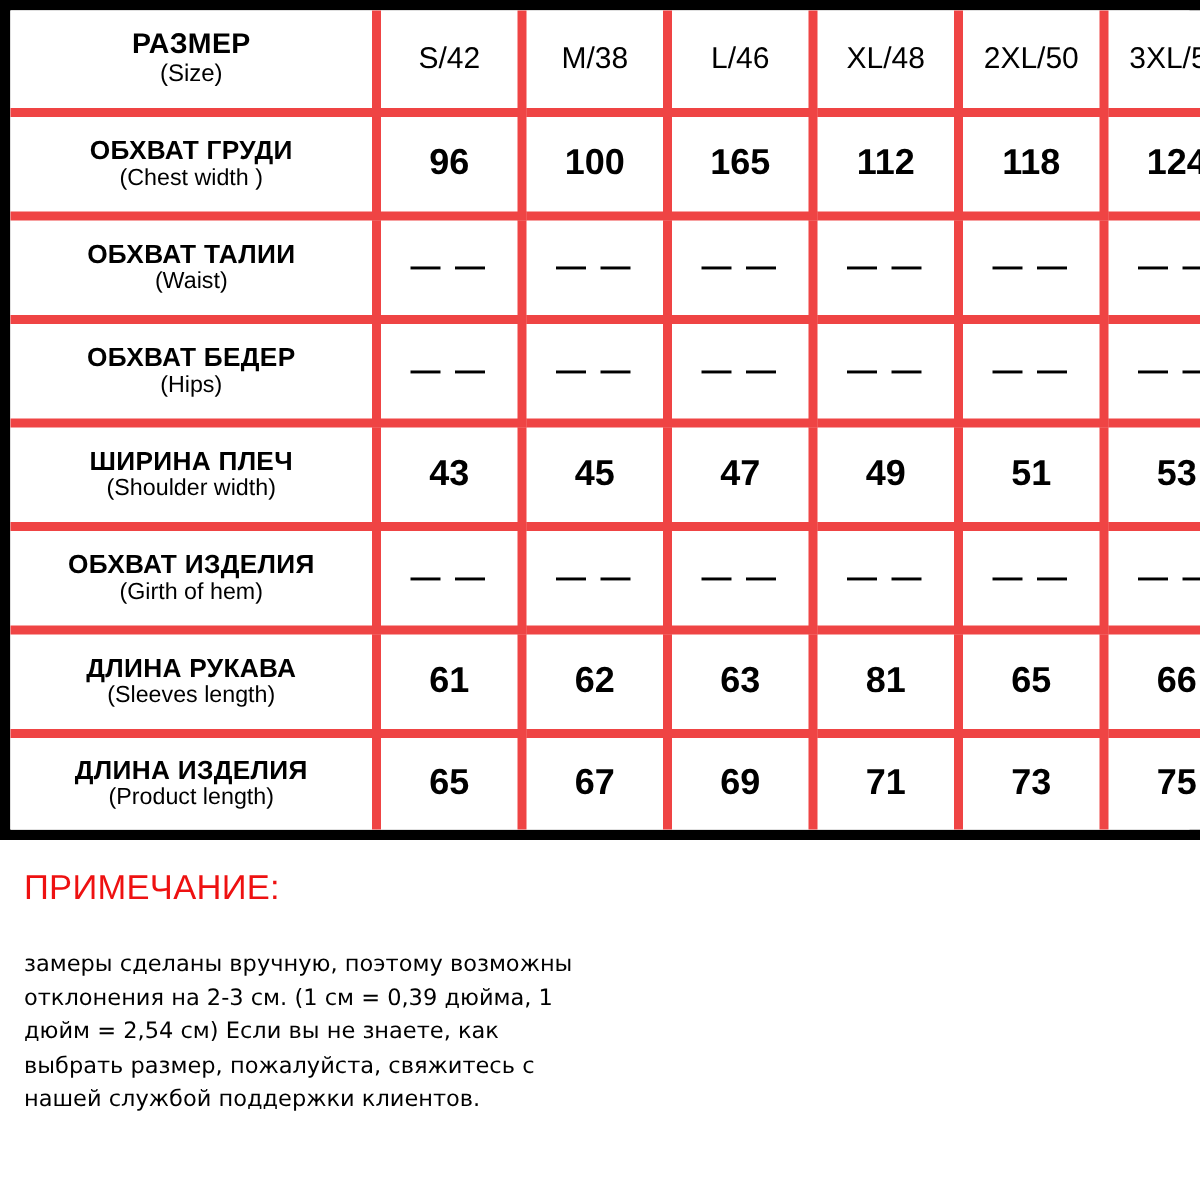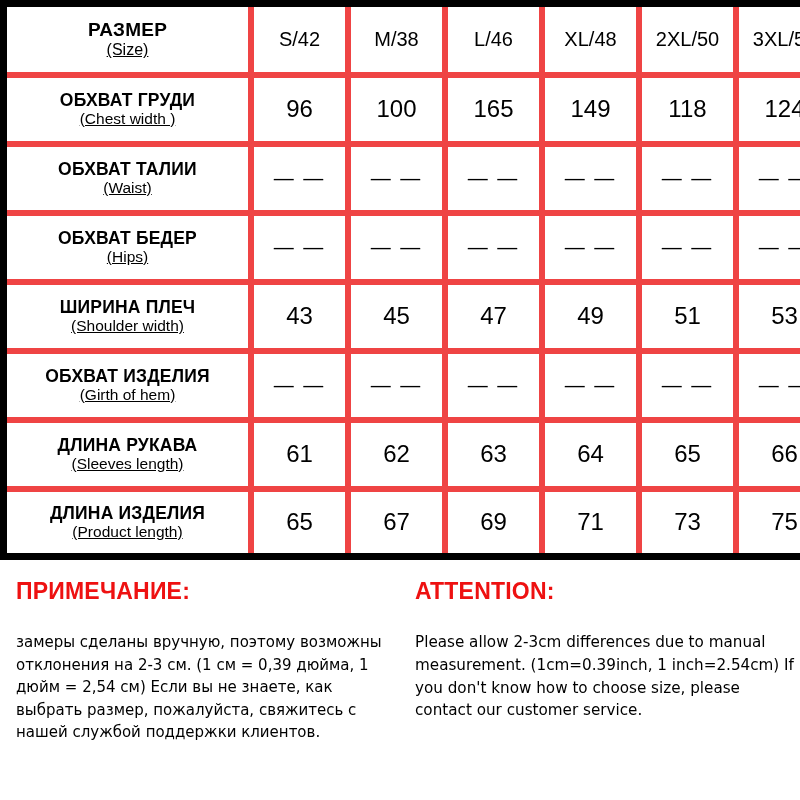--- a/index.html
+++ b/index.html
@@ -71,36 +71,35 @@
     font-size: 17.5px;
     letter-spacing: 0.2px;
     white-space: nowrap;
   }
   .label-en {
     display: block;
     font-weight: normal;
     font-size: 15.5px;
     margin-top: 1px;
     white-space: nowrap;
-    text-decoration: underline;
   }
   .head-ru {
     font-size: 19px;
   }
   .head-en {
     font-size: 16px;
   }
 
   .size-head {
     font-size: 20px;
     font-weight: normal;
   }
   .value {
     font-size: 24px;
-    font-weight: normal;
+    font-weight: bold;
   }
   .value.dash {
     font-size: 20px;
     letter-spacing: 2px;
   }
 
   
   .notes {
     position: absolute;
     left: 0;
@@ -110,21 +109,21 @@
   }
   .note-col {
     position: absolute;
     top: 0;
     width: 385px;
   }
   .note-col.left  { left: 16px; }
   .note-col.right { left: 415px; }
 
   .note-title {
-    font-weight: bold;
+    font-weight: normal;
     font-size: 23px;
     margin: 18px 0 0 0;
     letter-spacing: 0.2px;
   }
   .note-body {
     font-size: 16px;
     line-height: 1.48;
     margin-top: 26px;
   }
   .note-body.ru {
@@ -161,21 +160,21 @@
         </tr>
 
         <tr>
           <td class="label-cell">
             <span class="label-ru">ОБХВАТ ГРУДИ</span>
             <span class="label-en">(Chest width )</span>
           </td>
           <td class="value-cell"><span class="value">96</span></td>
           <td class="value-cell"><span class="value">100</span></td>
           <td class="value-cell"><span class="value">165</span></td>
-          <td class="value-cell"><span class="value">149</span></td>
+          <td class="value-cell"><span class="value">112</span></td>
           <td class="value-cell"><span class="value">118</span></td>
           <td class="value-cell"><span class="value">124</span></td>
         </tr>
 
         <tr>
           <td class="label-cell">
             <span class="label-ru">ОБХВАТ ТАЛИИ</span>
             <span class="label-en">(Waist)</span>
           </td>
           <td class="value-cell"><span class="value dash">— —</span></td>
@@ -226,21 +225,21 @@
         </tr>
 
         <tr>
           <td class="label-cell">
             <span class="label-ru">ДЛИНА РУКАВА</span>
             <span class="label-en">(Sleeves length)</span>
           </td>
           <td class="value-cell"><span class="value">61</span></td>
           <td class="value-cell"><span class="value">62</span></td>
           <td class="value-cell"><span class="value">63</span></td>
-          <td class="value-cell"><span class="value">64</span></td>
+          <td class="value-cell"><span class="value">81</span></td>
           <td class="value-cell"><span class="value">65</span></td>
           <td class="value-cell"><span class="value">66</span></td>
         </tr>
 
         <tr>
           <td class="label-cell">
             <span class="label-ru">ДЛИНА ИЗДЕЛИЯ</span>
             <span class="label-en">(Product length)</span>
           </td>
           <td class="value-cell"><span class="value">65</span></td>
@@ -255,20 +254,16 @@
     </table>
   </div>
 
   <div class="notes">
 
     <div class="note-col left">
       <div class="note-title" style="color:#ee1111;">ПРИМЕЧАНИЕ:</div>
       <div class="note-body ru">замеры сделаны вручную, поэтому возможны отклонения на 2-3 см. (1 см = 0,39 дюйма, 1 дюйм = 2,54 см) Если вы не знаете, как выбрать размер, пожалуйста, свяжитесь с нашей службой поддержки клиентов.</div>
     </div>
 
-    <div class="note-col right">
-      <div class="note-title" style="color:#ee1111;">ATTENTION:</div>
-      <div class="note-body en">Please allow 2-3cm differences due to manual measurement. (1cm=0.39inch, 1 inch=2.54cm)  If you don't know how to choose size, please contact our customer service.</div>
-    </div>
 
   </div>
 
 </div>
 
 </body></html>

